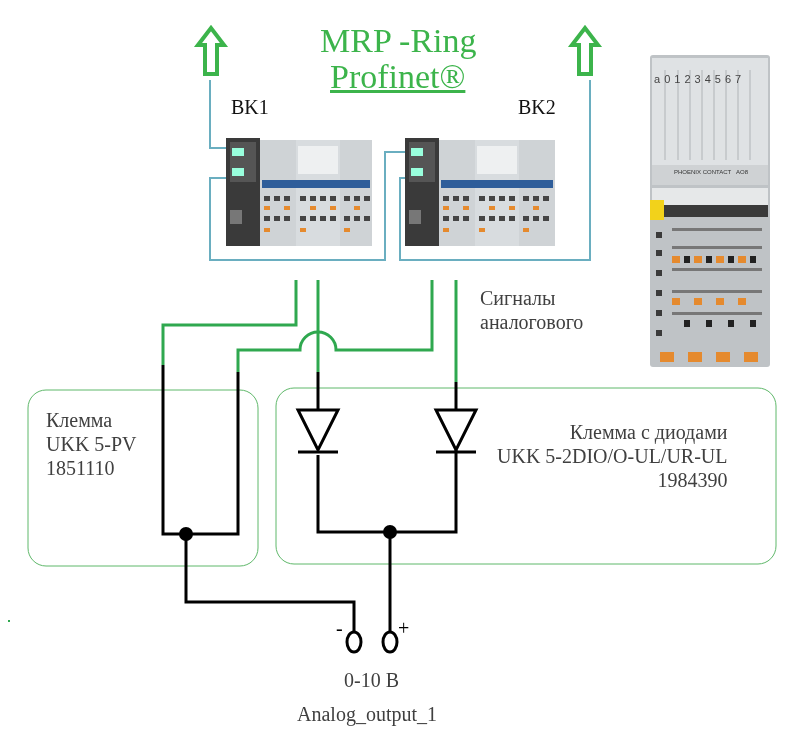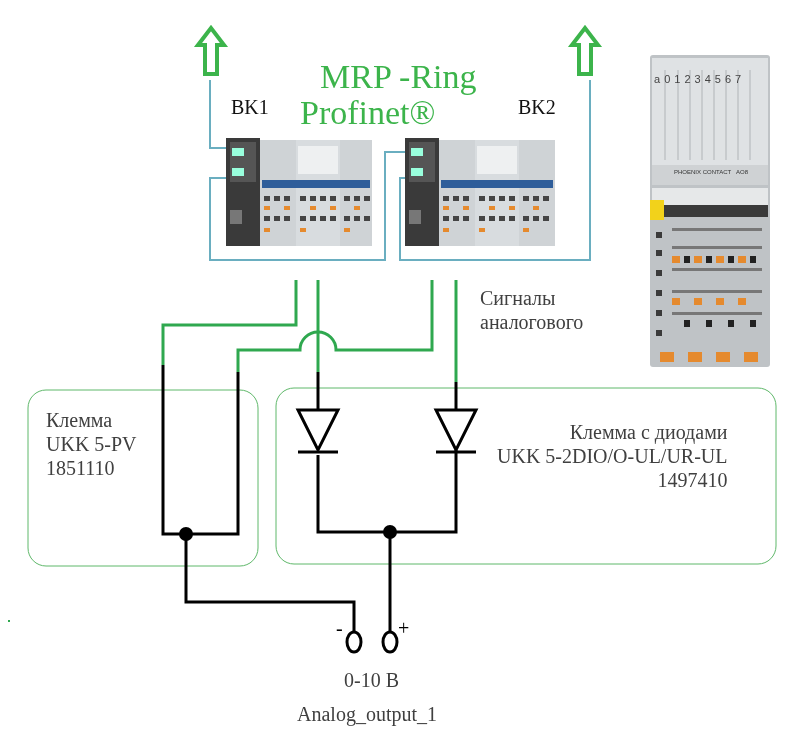--- a/index.html
+++ b/index.html
@@ -1,19 +1,19 @@
 <!DOCTYPE html>
 <html><head>
   <meta charset="utf-8">
   <style>
     html, body { margin: 0; padding: 0; background: #ffffff; }
     body { width: 789px; height: 731px; position: relative; overflow: hidden; font-family: "Liberation Serif", serif; }
     svg.diagram { position: absolute; left: 0; top: 0; }
     .lbl { position: absolute; white-space: nowrap; line-height: 1; }
-    .title { font-size: 34px; color: #3cb44b; margin-top: 36px; }
+    .title { font-size: 34px; color: #3cb44b; }
     .bk { font-size: 20px; color: #111111; text-align: center; }
     .note { font-size: 20px; line-height: 24px; color: #404040; }
   </style>
 </head>
 <body>
 
 <svg class="diagram" width="789" height="731" viewBox="0 0 789 731">
 
   <g>
     <path d="M198 45 L211 28 L224 45 L217 45 L217 74 L205 74 L205 45 Z" fill="none" stroke="#3cb44b" stroke-width="4"></path>
@@ -207,21 +207,21 @@
   <circle cx="186" cy="534" r="7" fill="#000"></circle>
   <circle cx="390" cy="532" r="7" fill="#000"></circle>
 
   <ellipse cx="354" cy="642" rx="7" ry="10" fill="#fff" stroke="#000" stroke-width="3"></ellipse>
   <ellipse cx="390" cy="642" rx="7" ry="10" fill="#fff" stroke="#000" stroke-width="3"></ellipse>
 
   <rect x="8" y="620" width="2" height="2" fill="#2fa84f"></rect>
 </svg>
 
 <div class="lbl title" style="left:320px; top:24px;">MRP -Ring</div>
-<div class="lbl title" style="left:300px; top:60px;">Profinet®</div>
+<div class="lbl title" style="left:330px; top:60px;text-decoration:underline;">Profinet®</div>
 
 <div class="lbl bk" style="left:231px; top:97px;">BK1</div>
 <div class="lbl bk" style="left:518px; top:97px;">BK2</div>
 
 <div class="lbl" style="left:654px; top:74px; font-family:'Liberation Sans',sans-serif; font-size:11px; color:#444; letter-spacing:4px;">
   <span>a</span><span>0</span><span>1</span><span>2</span><span>3</span><span>4</span><span>5</span><span>6</span><span>7</span>
 </div>
 <div class="lbl" style="left:674px; top:169px; font-family:'Liberation Sans',sans-serif; font-size:6px; color:#333;">PHOENIX CONTACT</div>
 <div class="lbl" style="left:736px; top:169px; font-family:'Liberation Sans',sans-serif; font-size:6px; color:#333;">AO8</div>
 
@@ -232,20 +232,20 @@
 
 <div class="lbl note" style="left:46px; top:408px;">
   <div>Клемма</div>
   <div>UKK 5-PV</div>
   <div>1851110</div>
 </div>
 
 <div class="lbl note" style="left:497px; top:420px;text-align:right;">
   <div>Клемма с диодами</div>
   <div>UKK 5-2DIO/O-UL/UR-UL</div>
-  <div>1497410</div>
+  <div>1984390</div>
 </div>
 
 <div class="lbl" style="left:336px; top:618px; font-size:20px; color:#000;">-</div>
 <div class="lbl" style="left:398px; top:618px; font-size:20px; color:#000;">+</div>
 
 <div class="lbl note" style="left:344px; top:668px;">0-10 В</div>
 <div class="lbl note" style="left:297px; top:702px;">Analog_output_1</div>
 
 </body></html>

